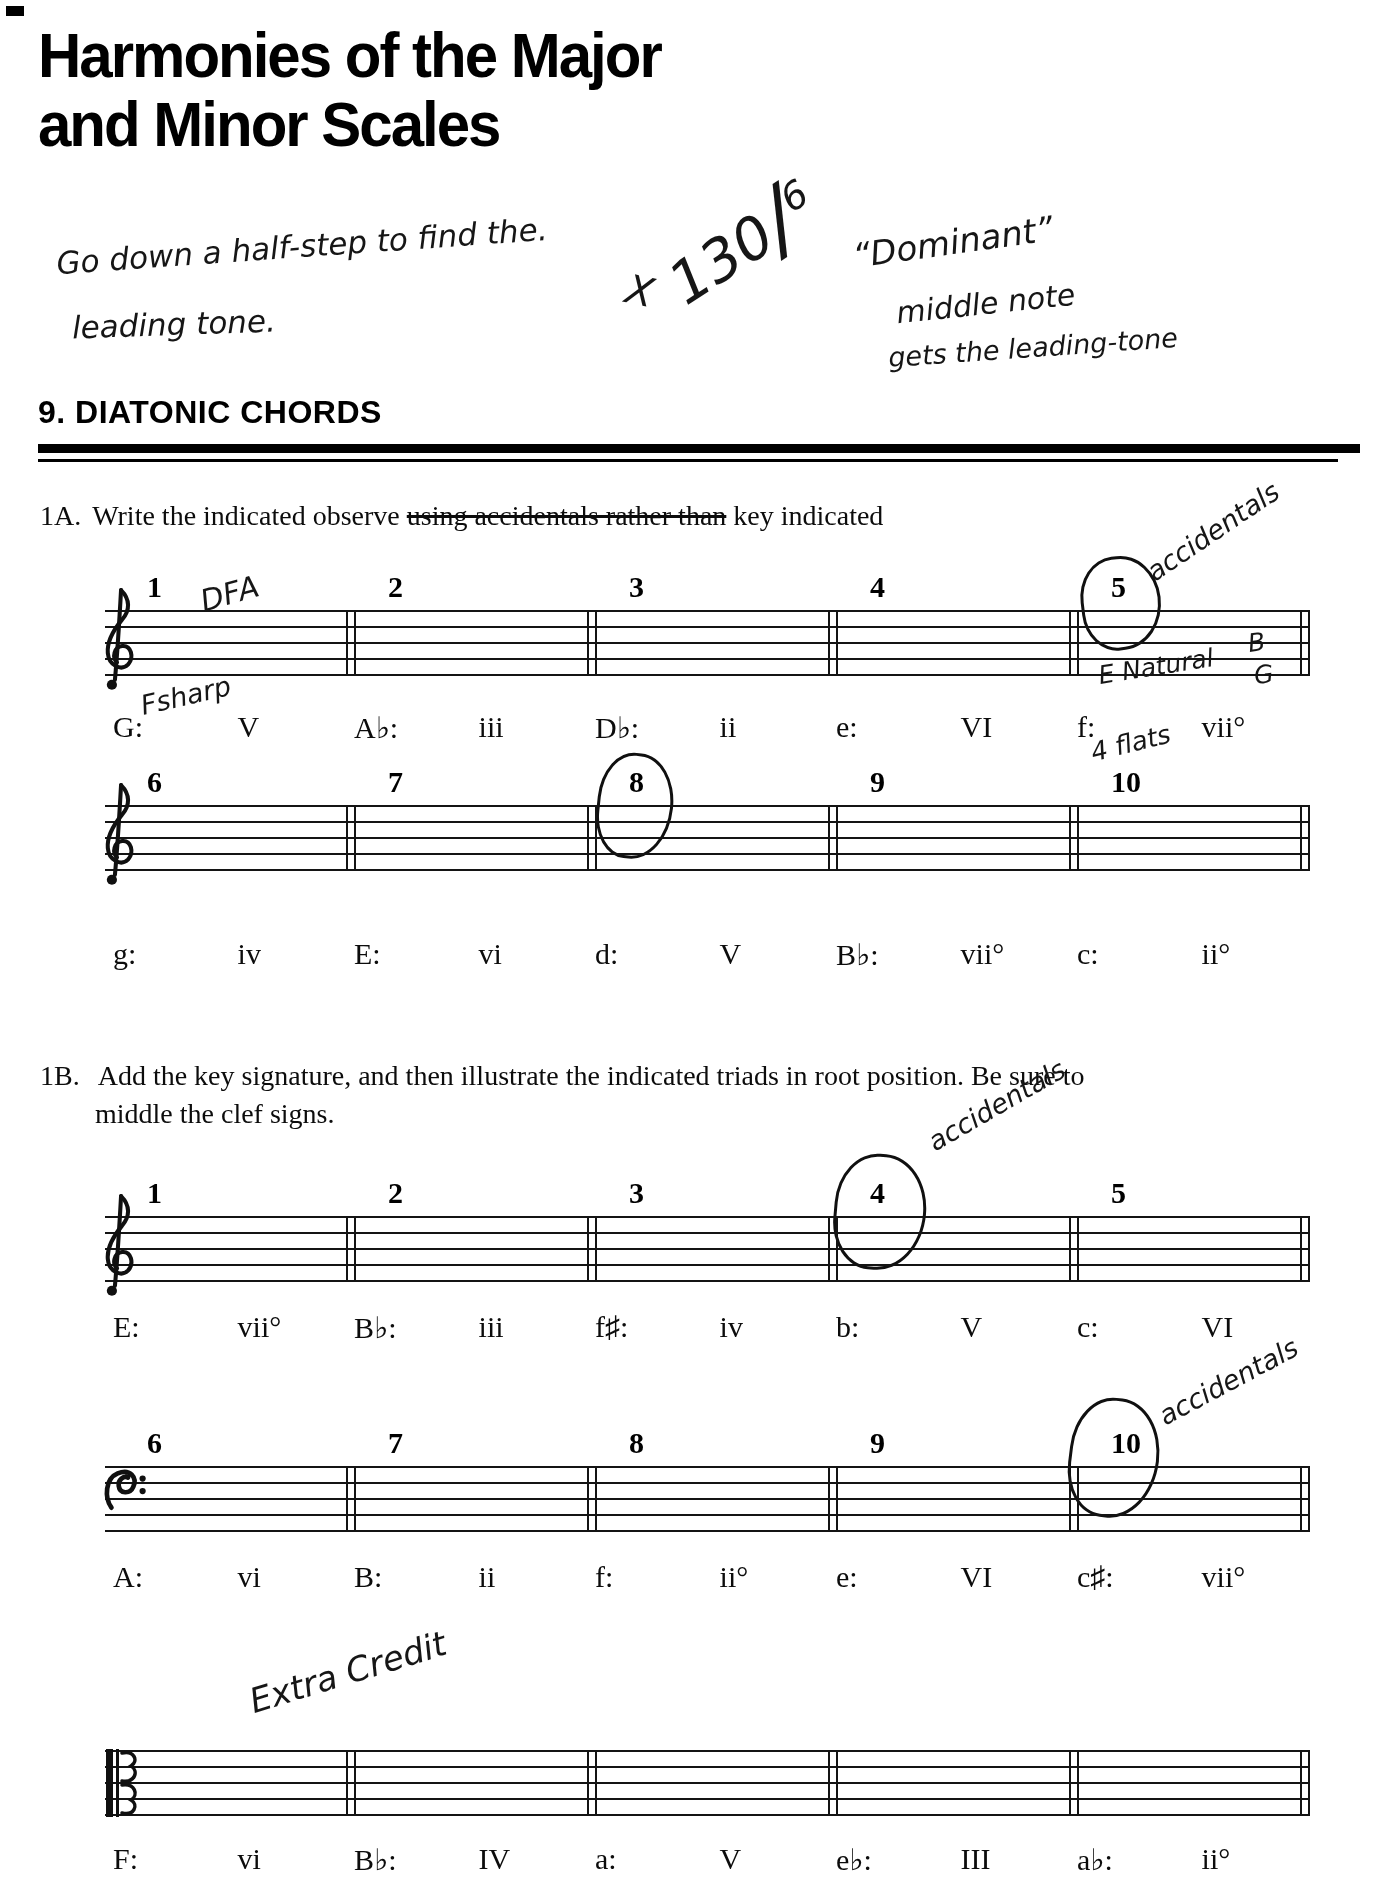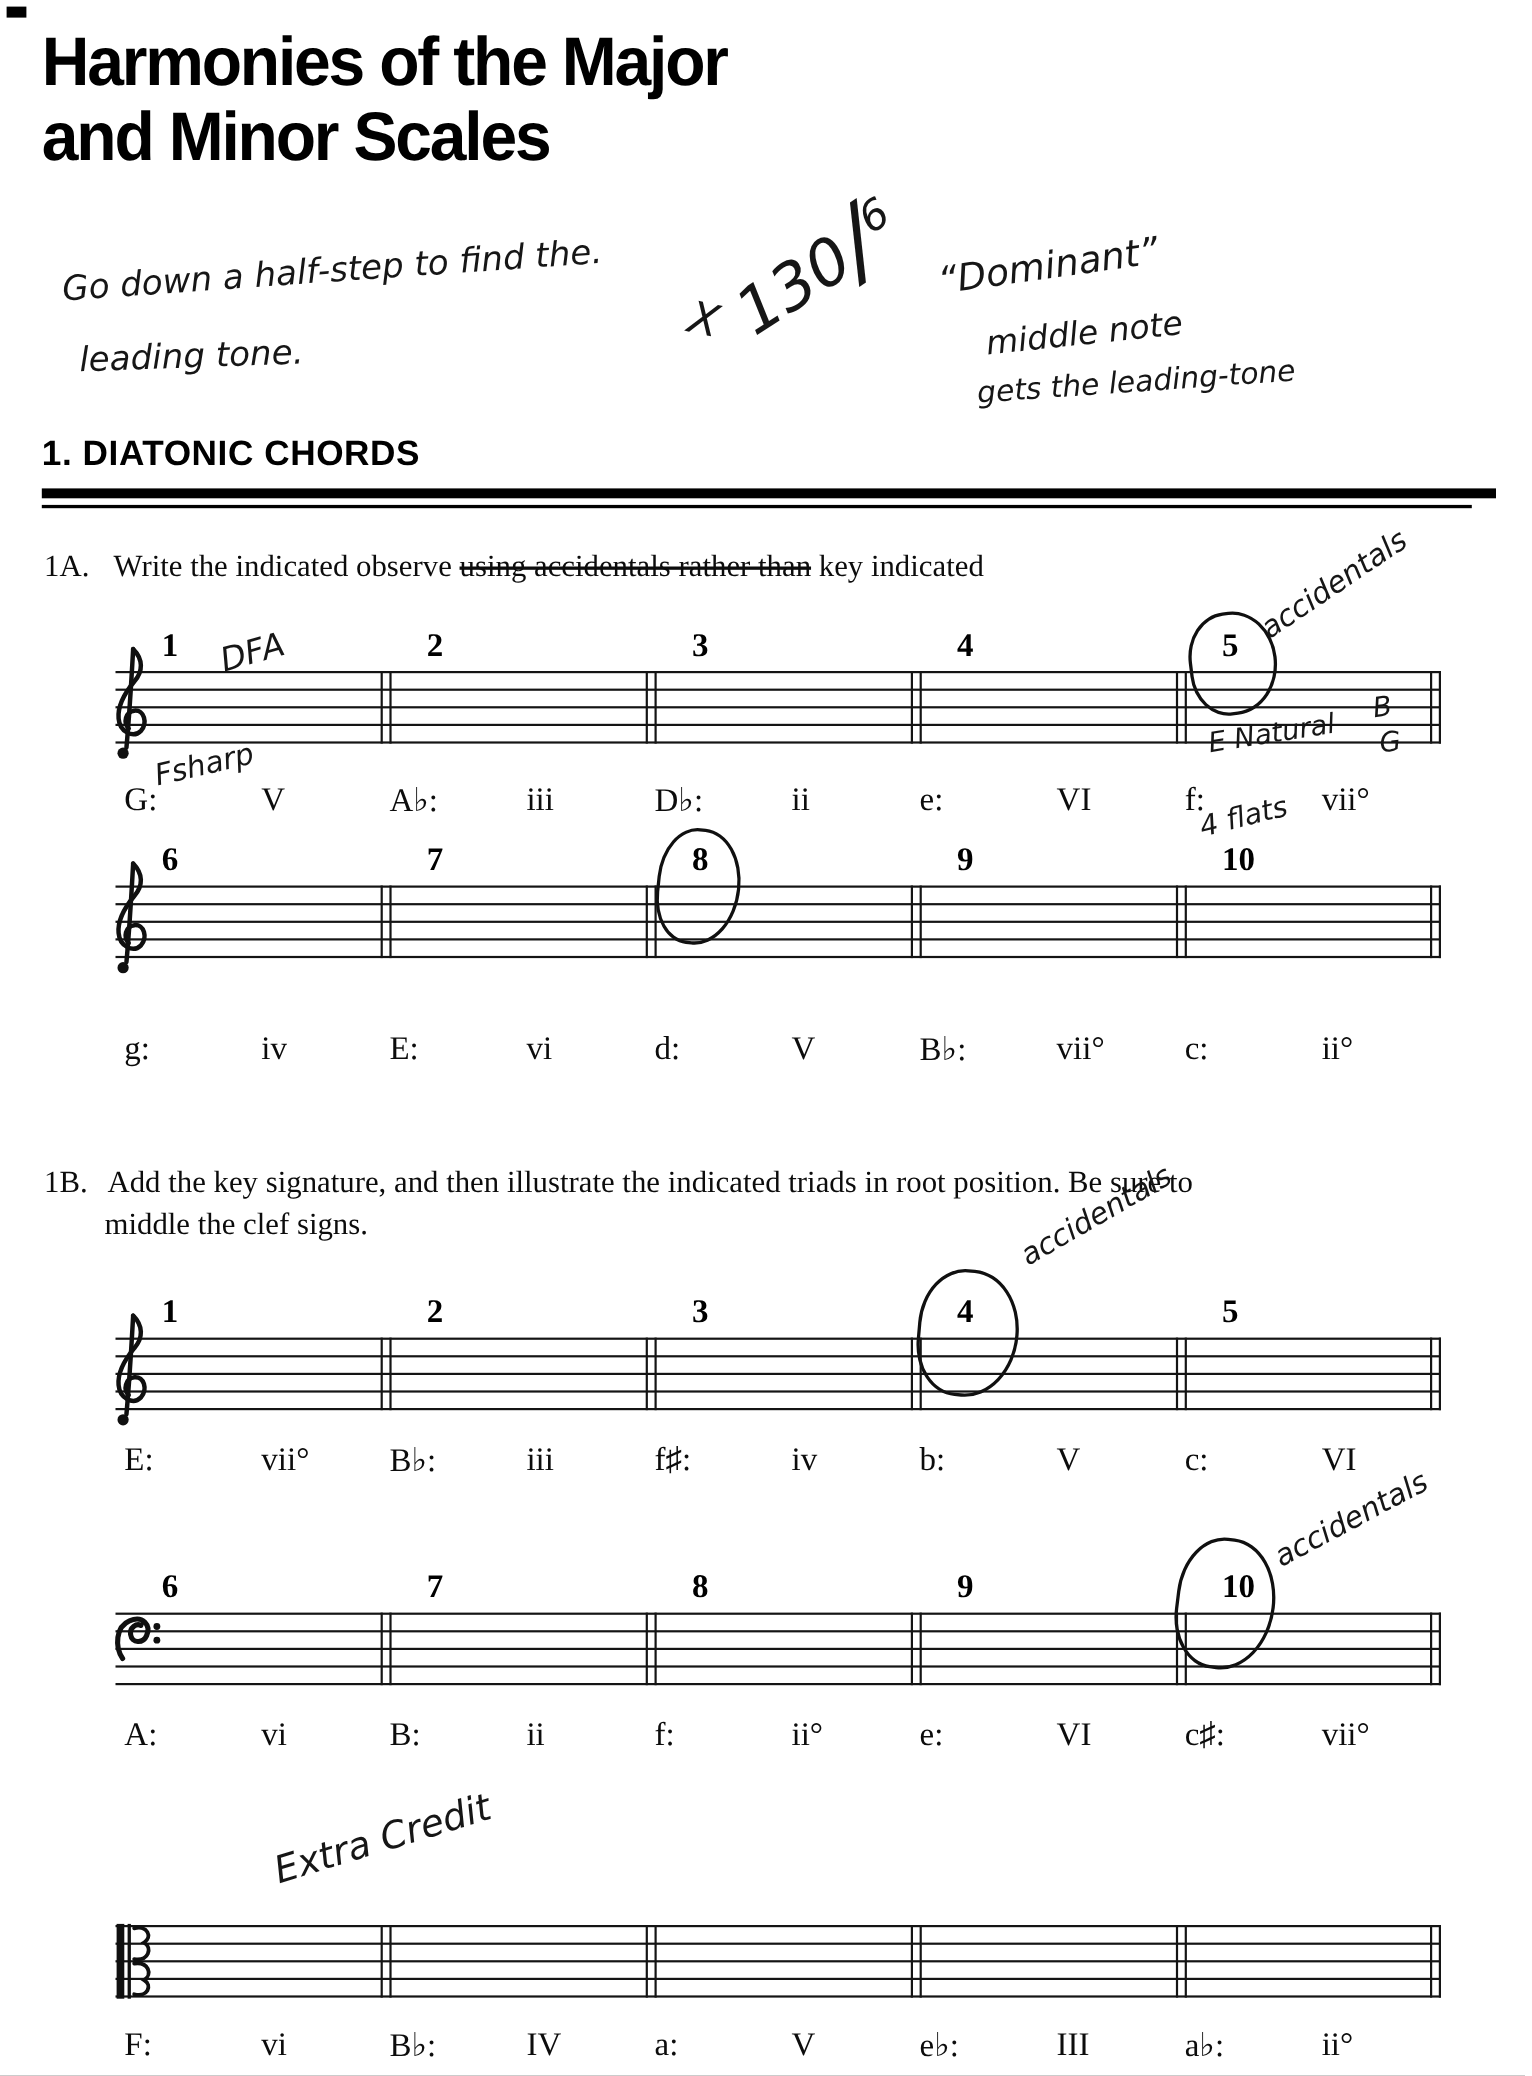--- a/index.html
+++ b/index.html
@@ -55,26 +55,26 @@
   <div class="abs hw" style="left:626px;top:268px;font-size:40px;transform:rotate(12deg);">X</div>
 
   <div class="abs hw" style="left:700px;top:230px;font-size:58px;transform:rotate(-33deg);transform-origin:left bottom;">
     <span>130</span><span style="font-size:84px;vertical-align:-6px;">/</span><sup style="font-size:38px;">6</sup>
   </div>
 
   <div class="abs hw" style="left:852px;top:222px;font-size:34px;transform:rotate(-8deg);">“Dominant”</div>
   <div class="abs hw" style="left:896px;top:286px;font-size:30px;transform:rotate(-6deg);">middle note</div>
   <div class="abs hw" style="left:888px;top:332px;font-size:27px;transform:rotate(-4deg);">gets the leading-tone</div>
 
-  <div class="abs sec">1. DIATONIC CHORDS</div>
+  <div class="abs sec">9. DIATONIC CHORDS</div>
   <div class="abs rule-thick"></div>
   <div class="abs rule-thin"></div>
 
   <div class="abs instr" style="left:40px;top:500px;">
-    <span style="margin-right:22px;">1A.</span><span>Write the indicated observe </span><span class="strike">using accidentals rather than</span><span> key indicated</span>
+    <span style="margin-right:11px;">1A.</span><span>Write the indicated observe </span><span class="strike">using accidentals rather than</span><span> key indicated</span>
   </div>
 
   <div class="sgroup" style="top:570px;height:185px;">
     <div class="nums">
       <span class="mn" style="left:42px;">1</span>
       <span class="mn" style="left:calc(20% + 42px);">2</span>
       <span class="mn" style="left:calc(40% + 42px);">3</span>
       <span class="mn" style="left:calc(60% + 42px);">4</span>
       <span class="mn" style="left:calc(80% + 42px);">5</span>
       <div class="circle" style="left:calc(80% + 12px);top:-14px;width:74px;height:88px;transform:rotate(-7deg);"></div>

